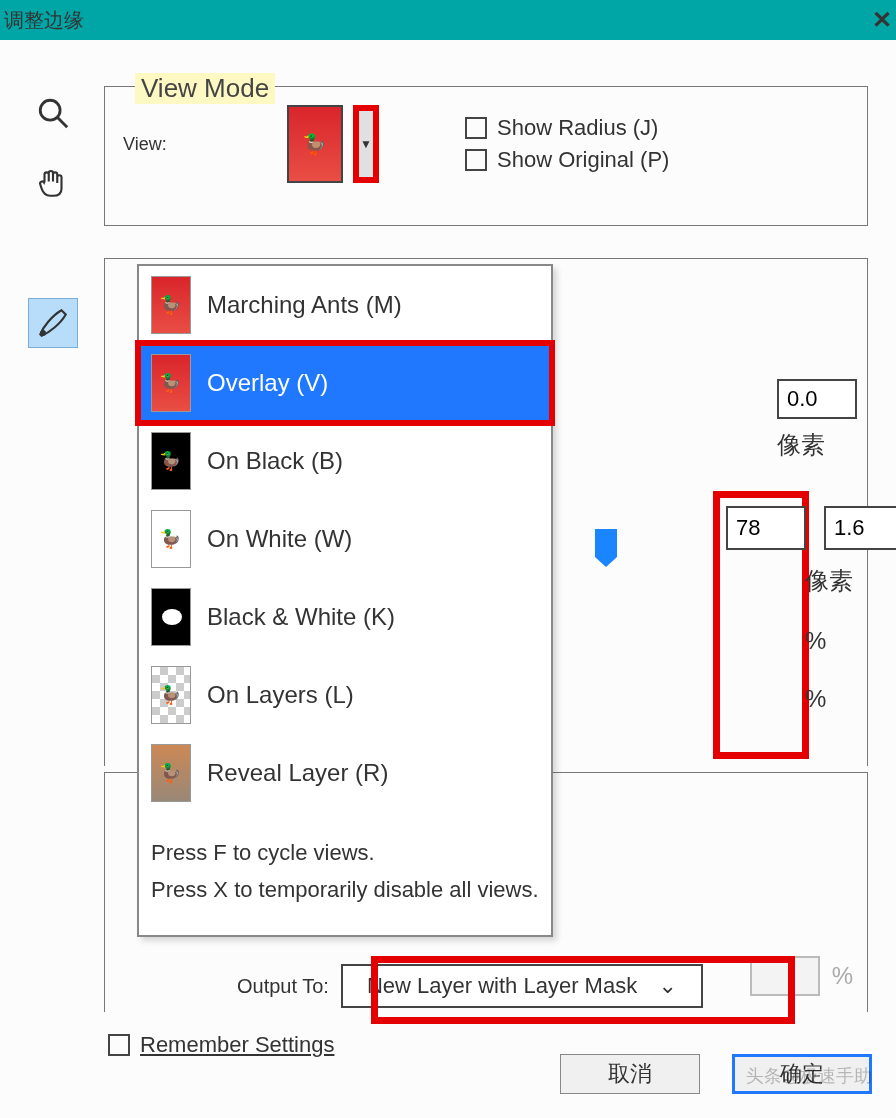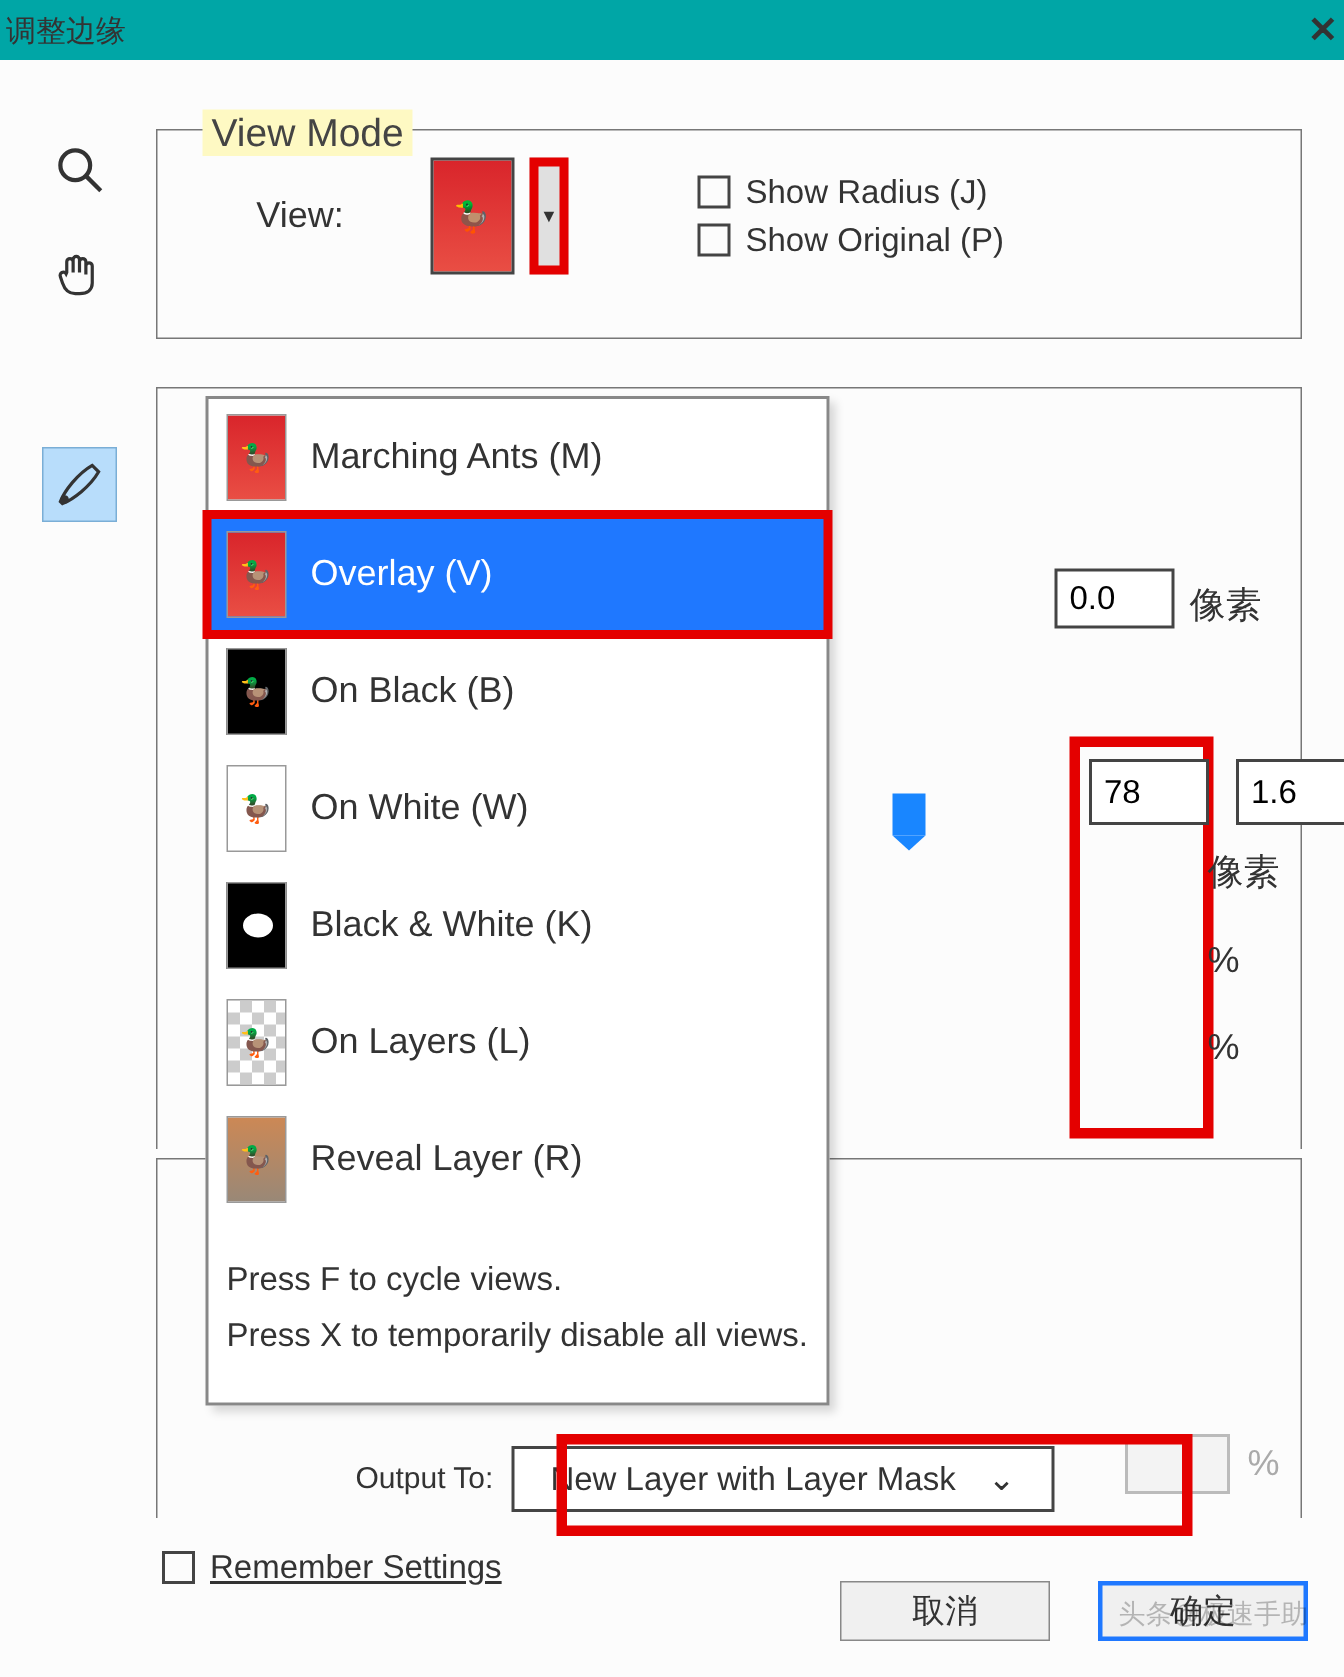--- a/index.html
+++ b/index.html
@@ -20,31 +20,31 @@
 
 
 .fs { position: absolute; border: 1px solid #777; padding: 12px 18px; }
 .fs-legend { position: absolute; top: -14px; left: 30px; background: #fef9c3; padding: 0 6px; font-size: 26px; color: #444; }
 
 .fs-view { left: 104px; top: 46px; width: 764px; height: 140px; }
 .fs-mid  { left: 104px; top: 218px; width: 764px; height: 508px; border-top: 1px solid #777; border-left: 1px solid #777; border-right: 1px solid #777; border-bottom: 0; }
 .fs-out  { left: 104px; top: 732px; width: 764px; height: 240px; border-top: 1px solid #777; border-left: 1px solid #777; border-right: 1px solid #777; border-bottom: 0; }
 
 .view-row { display: flex; align-items: center; gap: 10px; margin-top: 6px; }
-.view-lbl { width: 154px; text-align: center; font-size: 24px; }
+.view-lbl { width: 154px; text-align: left; font-size: 18px; }
 .view-thumb-wrap { width: 56px; height: 78px; border: 2px solid #444; background: linear-gradient(180deg,#d9252b 0%, #e94e44 100%); position: relative; display:flex; align-items:center; justify-content:center;}
 .view-thumb-wrap::after { content:"🦆"; font-size: 20px; filter: saturate(1.3); }
 .view-dd { width: 26px; height: 78px; border: 6px solid #e40000; background: #e0e0e0; display:flex; align-items:center; justify-content:center; font-size:12px; position: relative; }
 .chk-row { display: flex; align-items: center; gap: 10px; margin: 6px 0; padding-left: 46px; }
 .chk { width: 22px; height: 22px; border: 2px solid #444; }
 .cb-stack { margin-left: 30px; }
 .lbl { font-size: 22px; }
 
 
-.value-col { position: absolute; right: 26px; display:flex; align-items:flex-end; gap:10px; }
+.value-col { position: absolute; right: 10px; display:flex; align-items:flex-start; gap:10px;flex-direction:column; }
 .value-input { width: 80px; height: 40px; border: 2px solid #444; padding: 4px 8px; font-size: 22px; background:#fff; }
 .unit { font-size: 24px; }
 .red-border-stack { position: absolute; right: 58px; top: 232px; width: 96px; height: 268px; border: 7px solid #e40000; display:flex; gap:18px; padding:8px 6px; }
 .red-border-stack .value-input { width: 80px; height: 44px; }
 .unit-stack { position:absolute; right: 14px; top: 300px; display:flex; flex-direction:column; gap:30px; font-size:24px; }
 
 
 .slider-thumb { position:absolute; width: 22px; height: 28px; background:#1986ff; left: 490px; top: 270px; }
 .slider-thumb::before { content:""; position:absolute; bottom:-10px; left:0; border-left:11px solid transparent; border-right:11px solid transparent; border-top:10px solid #1986ff;}
 

